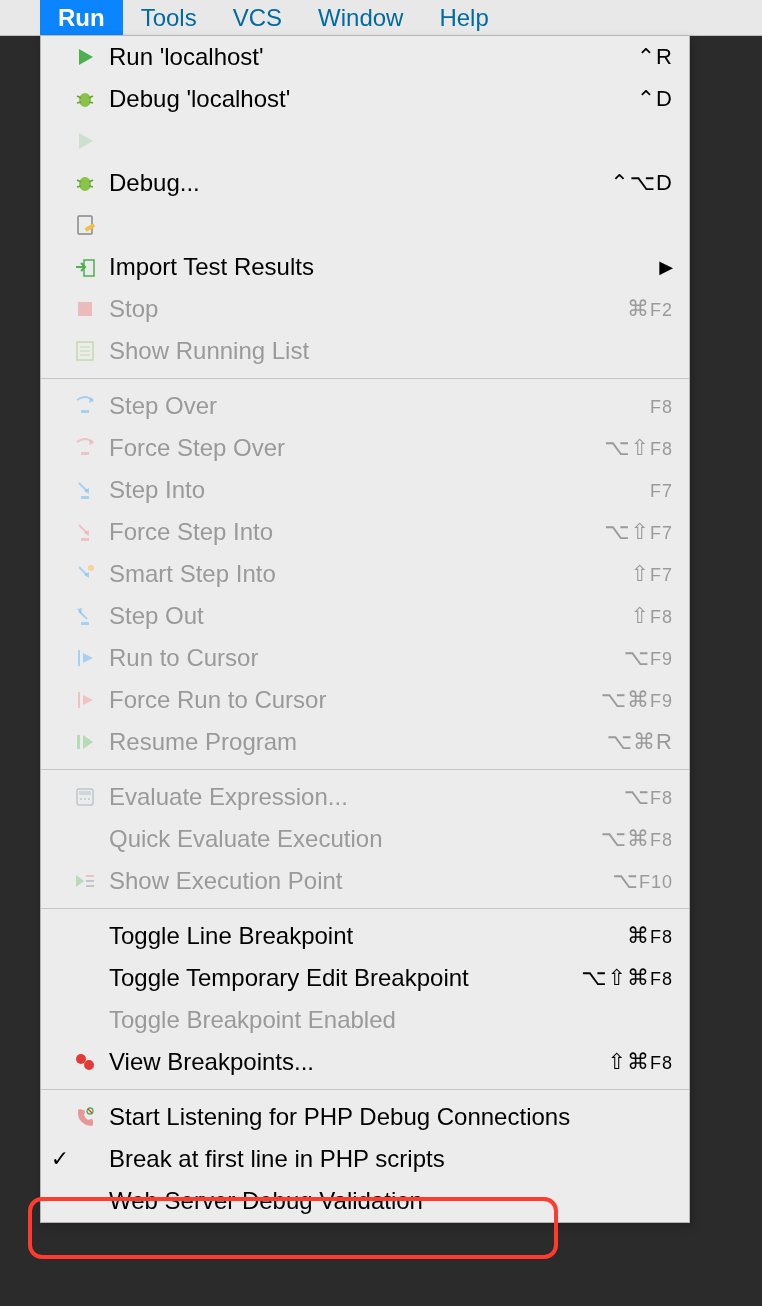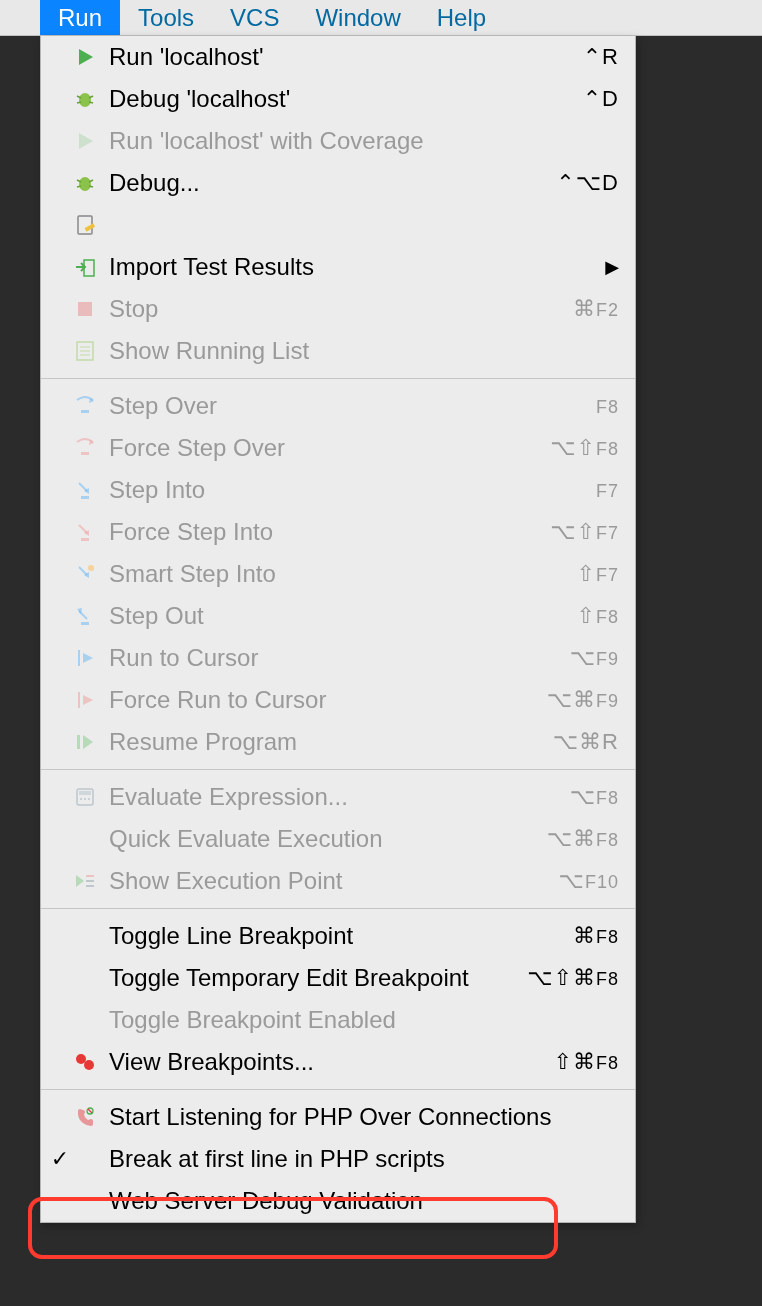--- a/index.html
+++ b/index.html
@@ -24,26 +24,27 @@
   padding: 4px 18px;
   display: flex;
   align-items: center;
   font-size: 24px;
   color: #0369a1;
   cursor: default;
 }
 .menubar-item.selected {
   background: #0a84ff;
   color: #fff;
+  font-weight: bold;
 }
 .dropdown {
   position: absolute;
   top: 36px;
   left: 40px;
-  width: 596px;
+  width: 650px;
   background: #ececec;
   border: 1px solid #b5b5b5;
   border-top: none;
   box-shadow: 2px 3px 8px rgba(0,0,0,0.25);
 }
 .menu-item {
   display: flex;
   align-items: center;
   height: 42px;
   padding: 0 16px 0 8px;
@@ -153,21 +154,20 @@
       <span class="label">Debug 'localhost'</span>
       <span class="shortcut">⌃D</span>
     </div>
     <div class="menu-item disabled">
       <span class="check"></span>
       <span class="icon">
         <svg width="20" height="20" viewBox="0 0 20 20">
           <polygon points="4,2 18,10 4,18" fill="#a0d0a0" opacity="0.4"></polygon>
         </svg>
       </span>
-      <span class="label">Run 'localhost' with Coverage</span>
       <span class="shortcut"></span>
     </div>
     <div class="menu-item">
       <span class="check"></span>
       <span class="icon">
         <svg width="22" height="22" viewBox="0 0 22 22">
           <ellipse cx="11" cy="12" rx="6" ry="7" fill="#8bc34a" opacity="1"></ellipse>
           <line x1="3" y1="8" x2="7" y2="10" stroke="#689f38" stroke-width="1.5" opacity="1"></line>
           <line x1="19" y1="8" x2="15" y2="10" stroke="#689f38" stroke-width="1.5" opacity="1"></line>
           <line x1="3" y1="15" x2="7" y2="14" stroke="#689f38" stroke-width="1.5" opacity="1"></line>
@@ -394,21 +394,21 @@
     <div class="separator"></div>
     <div class="menu-item">
       <span class="check"></span>
       <span class="icon">
         <svg width="20" height="22" viewBox="0 0 20 22">
           <path d="M5 3 Q3 3 3 5 L3 8 Q3 13 8 17 Q12 20 16 20 Q18 20 18 18 L18 15 Q18 13 16 13 L13 14 Q10 12 9 9 L10 6 Q10 4 8 4 Z" fill="#e57373" opacity="0.7"></path>
           <circle cx="15" cy="5" r="3" fill="none" stroke="#4caf50" stroke-width="1.3"></circle>
           <line x1="13" y1="3" x2="17" y2="7" stroke="#e53935" stroke-width="1.3"></line>
         </svg>
       </span>
-      <span class="label">Start Listening for PHP Over Connections</span>
+      <span class="label">Start Listening for PHP Debug Connections</span>
       <span class="shortcut"></span>
     </div>
     <div class="menu-item">
       <span class="check">✓</span>
       <span class="icon"></span>
       <span class="label">Break at first line in PHP scripts</span>
       <span class="shortcut"></span>
     </div>
     <div class="menu-item">
       <span class="check"></span>

